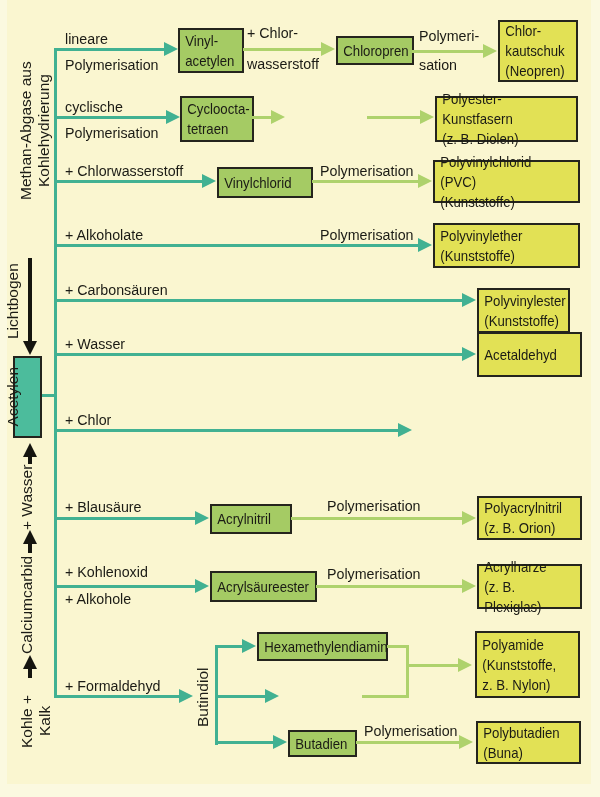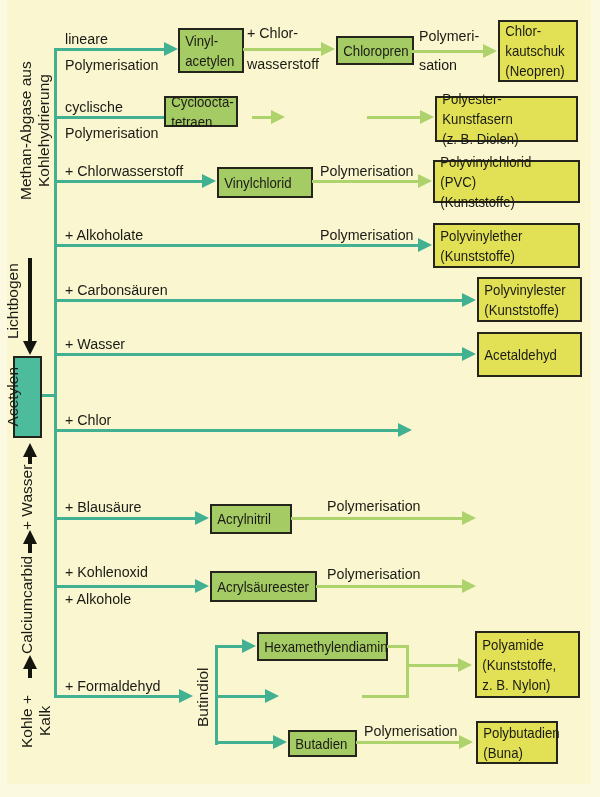--- a/index.html
+++ b/index.html
@@ -102,21 +102,21 @@
   <div class="box ybox" style="left:498px;top:20px;width:80px;height:62px">
     <span>Chlor-
 kautschuk
 (Neopren)</span>
   </div>
 
   <div class="hl teal" style="left:55px;top:116px;width:112px"></div>
   <div class="ahr t" style="left:166px;top:110px"></div>
   <div class="lbl" style="left:65px;top:98px">cyclische</div>
   <div class="lbl" style="left:65px;top:124px">Polymerisation</div>
-  <div class="box gbox" style="left:164px;top:96px;width:74px;height:31px">
+  <div class="box gbox" style="left:180px;top:96px;width:74px;height:46px">
     <span>Cycloocta-
 tetraen</span>
   </div>
   <div class="hl lg" style="left:252px;top:116px;width:21px"></div>
   <div class="ahr g" style="left:271px;top:110px"></div>
   <div class="hl lg" style="left:367px;top:116px;width:55px"></div>
   <div class="ahr g" style="left:420px;top:110px"></div>
   <div class="box ybox" style="left:435px;top:96px;width:143px;height:46px">
     <span>Polyester-Kunstfasern
 (z. B. Diolen)</span>
@@ -141,21 +141,21 @@
   <div class="lbl" style="left:65px;top:226px">+ Alkoholate</div>
   <div class="lbl" style="left:320px;top:226px">Polymerisation</div>
   <div class="box ybox" style="left:433px;top:223px;width:147px;height:45px">
     <span>Polyvinylether
 (Kunststoffe)</span>
   </div>
 
   <div class="hl teal" style="left:55px;top:299px;width:409px"></div>
   <div class="ahr t" style="left:462px;top:293px"></div>
   <div class="lbl" style="left:65px;top:281px">+ Carbonsäuren</div>
-  <div class="box ybox" style="left:477px;top:277px;width:105px;height:45px">
+  <div class="box ybox" style="left:477px;top:288px;width:93px;height:45px">
     <span>Polyvinylester
 (Kunststoffe)</span>
   </div>
 
   <div class="hl teal" style="left:55px;top:353px;width:409px"></div>
   <div class="ahr t" style="left:462px;top:347px"></div>
   <div class="lbl" style="left:65px;top:335px">+ Wasser</div>
   <div class="box ybox" style="left:477px;top:332px;width:105px;height:45px">
     <span>Acetaldehyd</span>
   </div>
@@ -166,31 +166,39 @@
 
   <div class="hl teal" style="left:55px;top:517px;width:142px"></div>
   <div class="ahr t" style="left:195px;top:511px"></div>
   <div class="lbl" style="left:65px;top:498px">+ Blausäure</div>
   <div class="box gbox" style="left:210px;top:504px;width:82px;height:30px">
     <span>Acrylnitril</span>
   </div>
   <div class="lbl" style="left:327px;top:497px">Polymerisation</div>
   <div class="hl lg" style="left:291px;top:517px;width:173px"></div>
   <div class="ahr g" style="left:462px;top:511px"></div>
+  <div class="box ybox" style="left:477px;top:496px;width:105px;height:44px">
+    <span>Polyacrylnitril
+(z. B. Orion)</span>
+  </div>
 
   <div class="hl teal" style="left:55px;top:585px;width:142px"></div>
   <div class="ahr t" style="left:195px;top:579px"></div>
   <div class="lbl" style="left:65px;top:563px">+ Kohlenoxid</div>
   <div class="lbl" style="left:65px;top:590px">+ Alkohole</div>
   <div class="box gbox" style="left:210px;top:571px;width:107px;height:31px">
     <span>Acrylsäureester</span>
   </div>
   <div class="lbl" style="left:327px;top:565px">Polymerisation</div>
   <div class="hl lg" style="left:316px;top:585px;width:148px"></div>
   <div class="ahr g" style="left:462px;top:579px"></div>
+  <div class="box ybox" style="left:477px;top:564px;width:105px;height:45px">
+    <span>Acrylharze
+(z. B. Plexiglas)</span>
+  </div>
 
   <div class="hl teal" style="left:55px;top:695px;width:126px"></div>
   <div class="ahr t" style="left:179px;top:689px"></div>
   <div class="lbl" style="left:65px;top:677px">+ Formaldehyd</div>
   <div class="vtext" style="left:194px;top:666px;width:22px;height:62px">Butindiol</div>
   <div class="vl teal" style="left:215px;top:645px;height:100px"></div>
 
   <div class="hl teal" style="left:216px;top:645px;width:28px"></div>
   <div class="ahr t" style="left:242px;top:639px"></div>
   <div class="box gbox" style="left:257px;top:632px;width:131px;height:29px">
@@ -213,21 +221,21 @@
   <div class="ahr g" style="left:458px;top:658px"></div>
   <div class="box ybox" style="left:475px;top:631px;width:105px;height:67px">
     <span>Polyamide
 (Kunststoffe,
 z. B. Nylon)</span>
   </div>
 
   <div class="lbl" style="left:364px;top:722px">Polymerisation</div>
   <div class="hl lg" style="left:356px;top:741px;width:105px"></div>
   <div class="ahr g" style="left:459px;top:735px"></div>
-  <div class="box ybox" style="left:476px;top:721px;width:82px;height:43px">
+  <div class="box ybox" style="left:476px;top:721px;width:105px;height:43px">
     <span>Polybutadien
 (Buna)</span>
   </div>
 
   <div class="edge" style="left:0;top:0;width:7px;height:797px"></div>
   <div class="edge" style="right:0;top:0;width:9px;height:797px"></div>
   <div class="edge" style="left:0;bottom:0;width:600px;height:13px"></div>
 
 </div>
 

